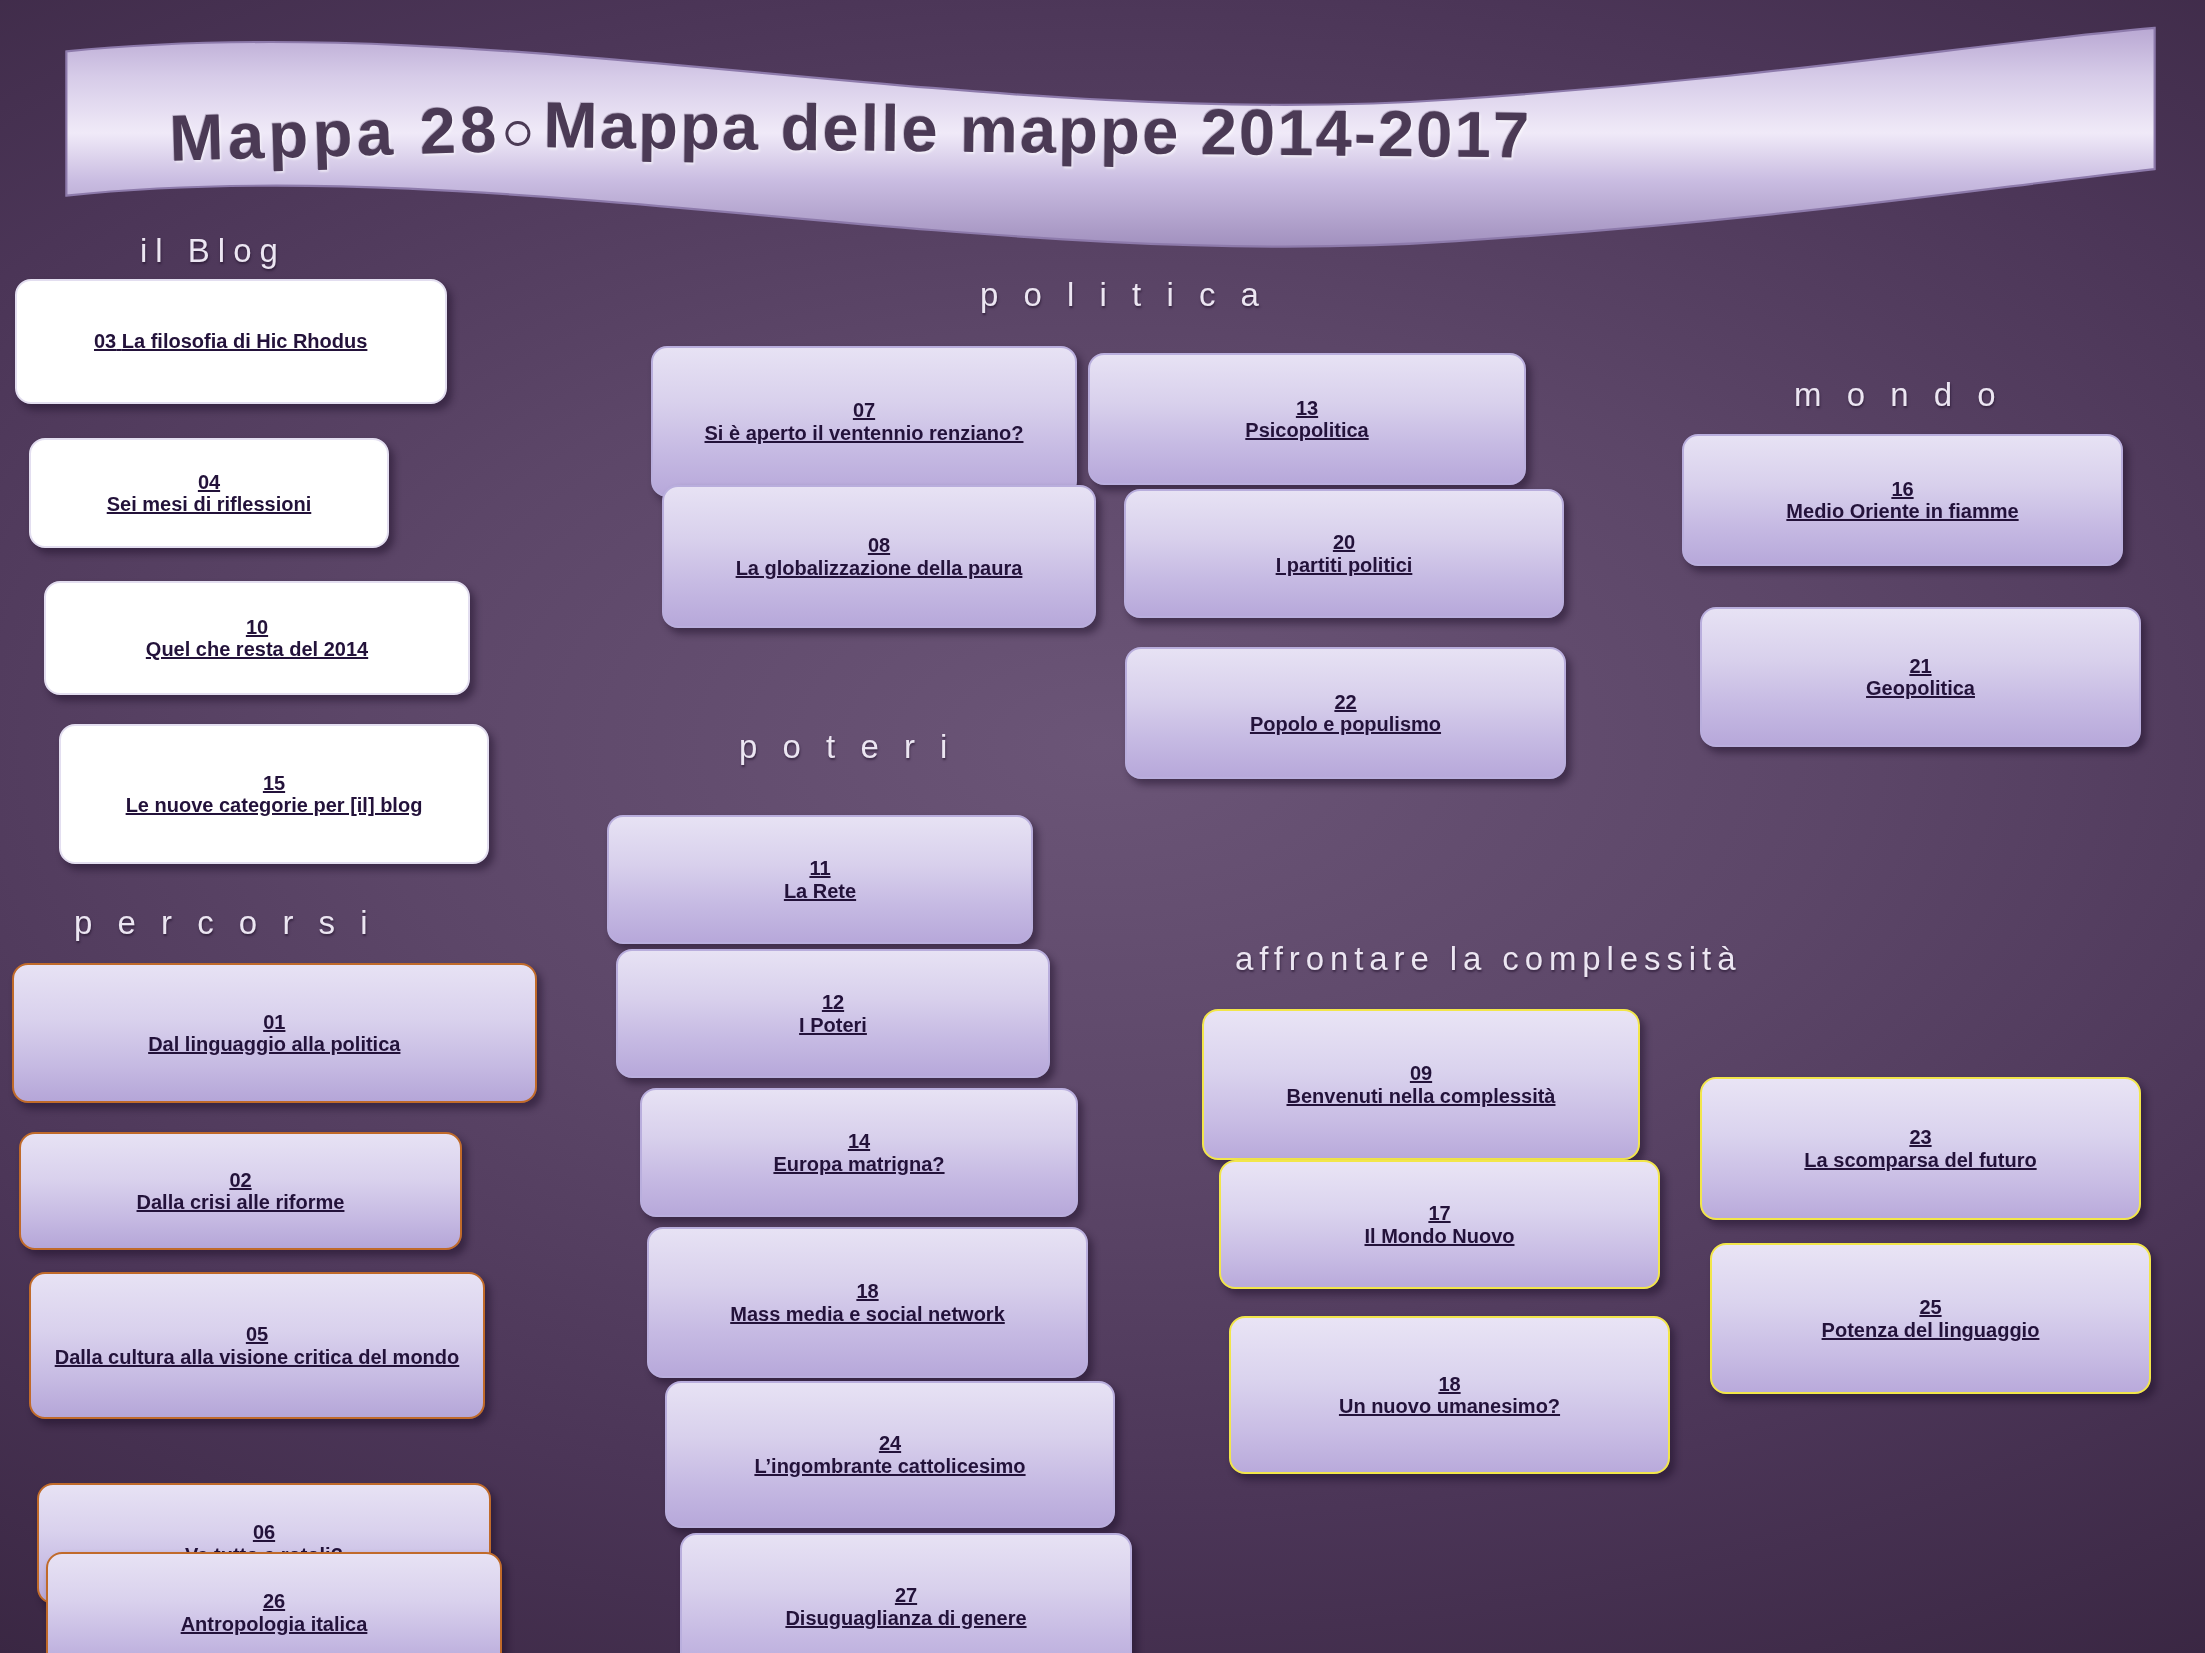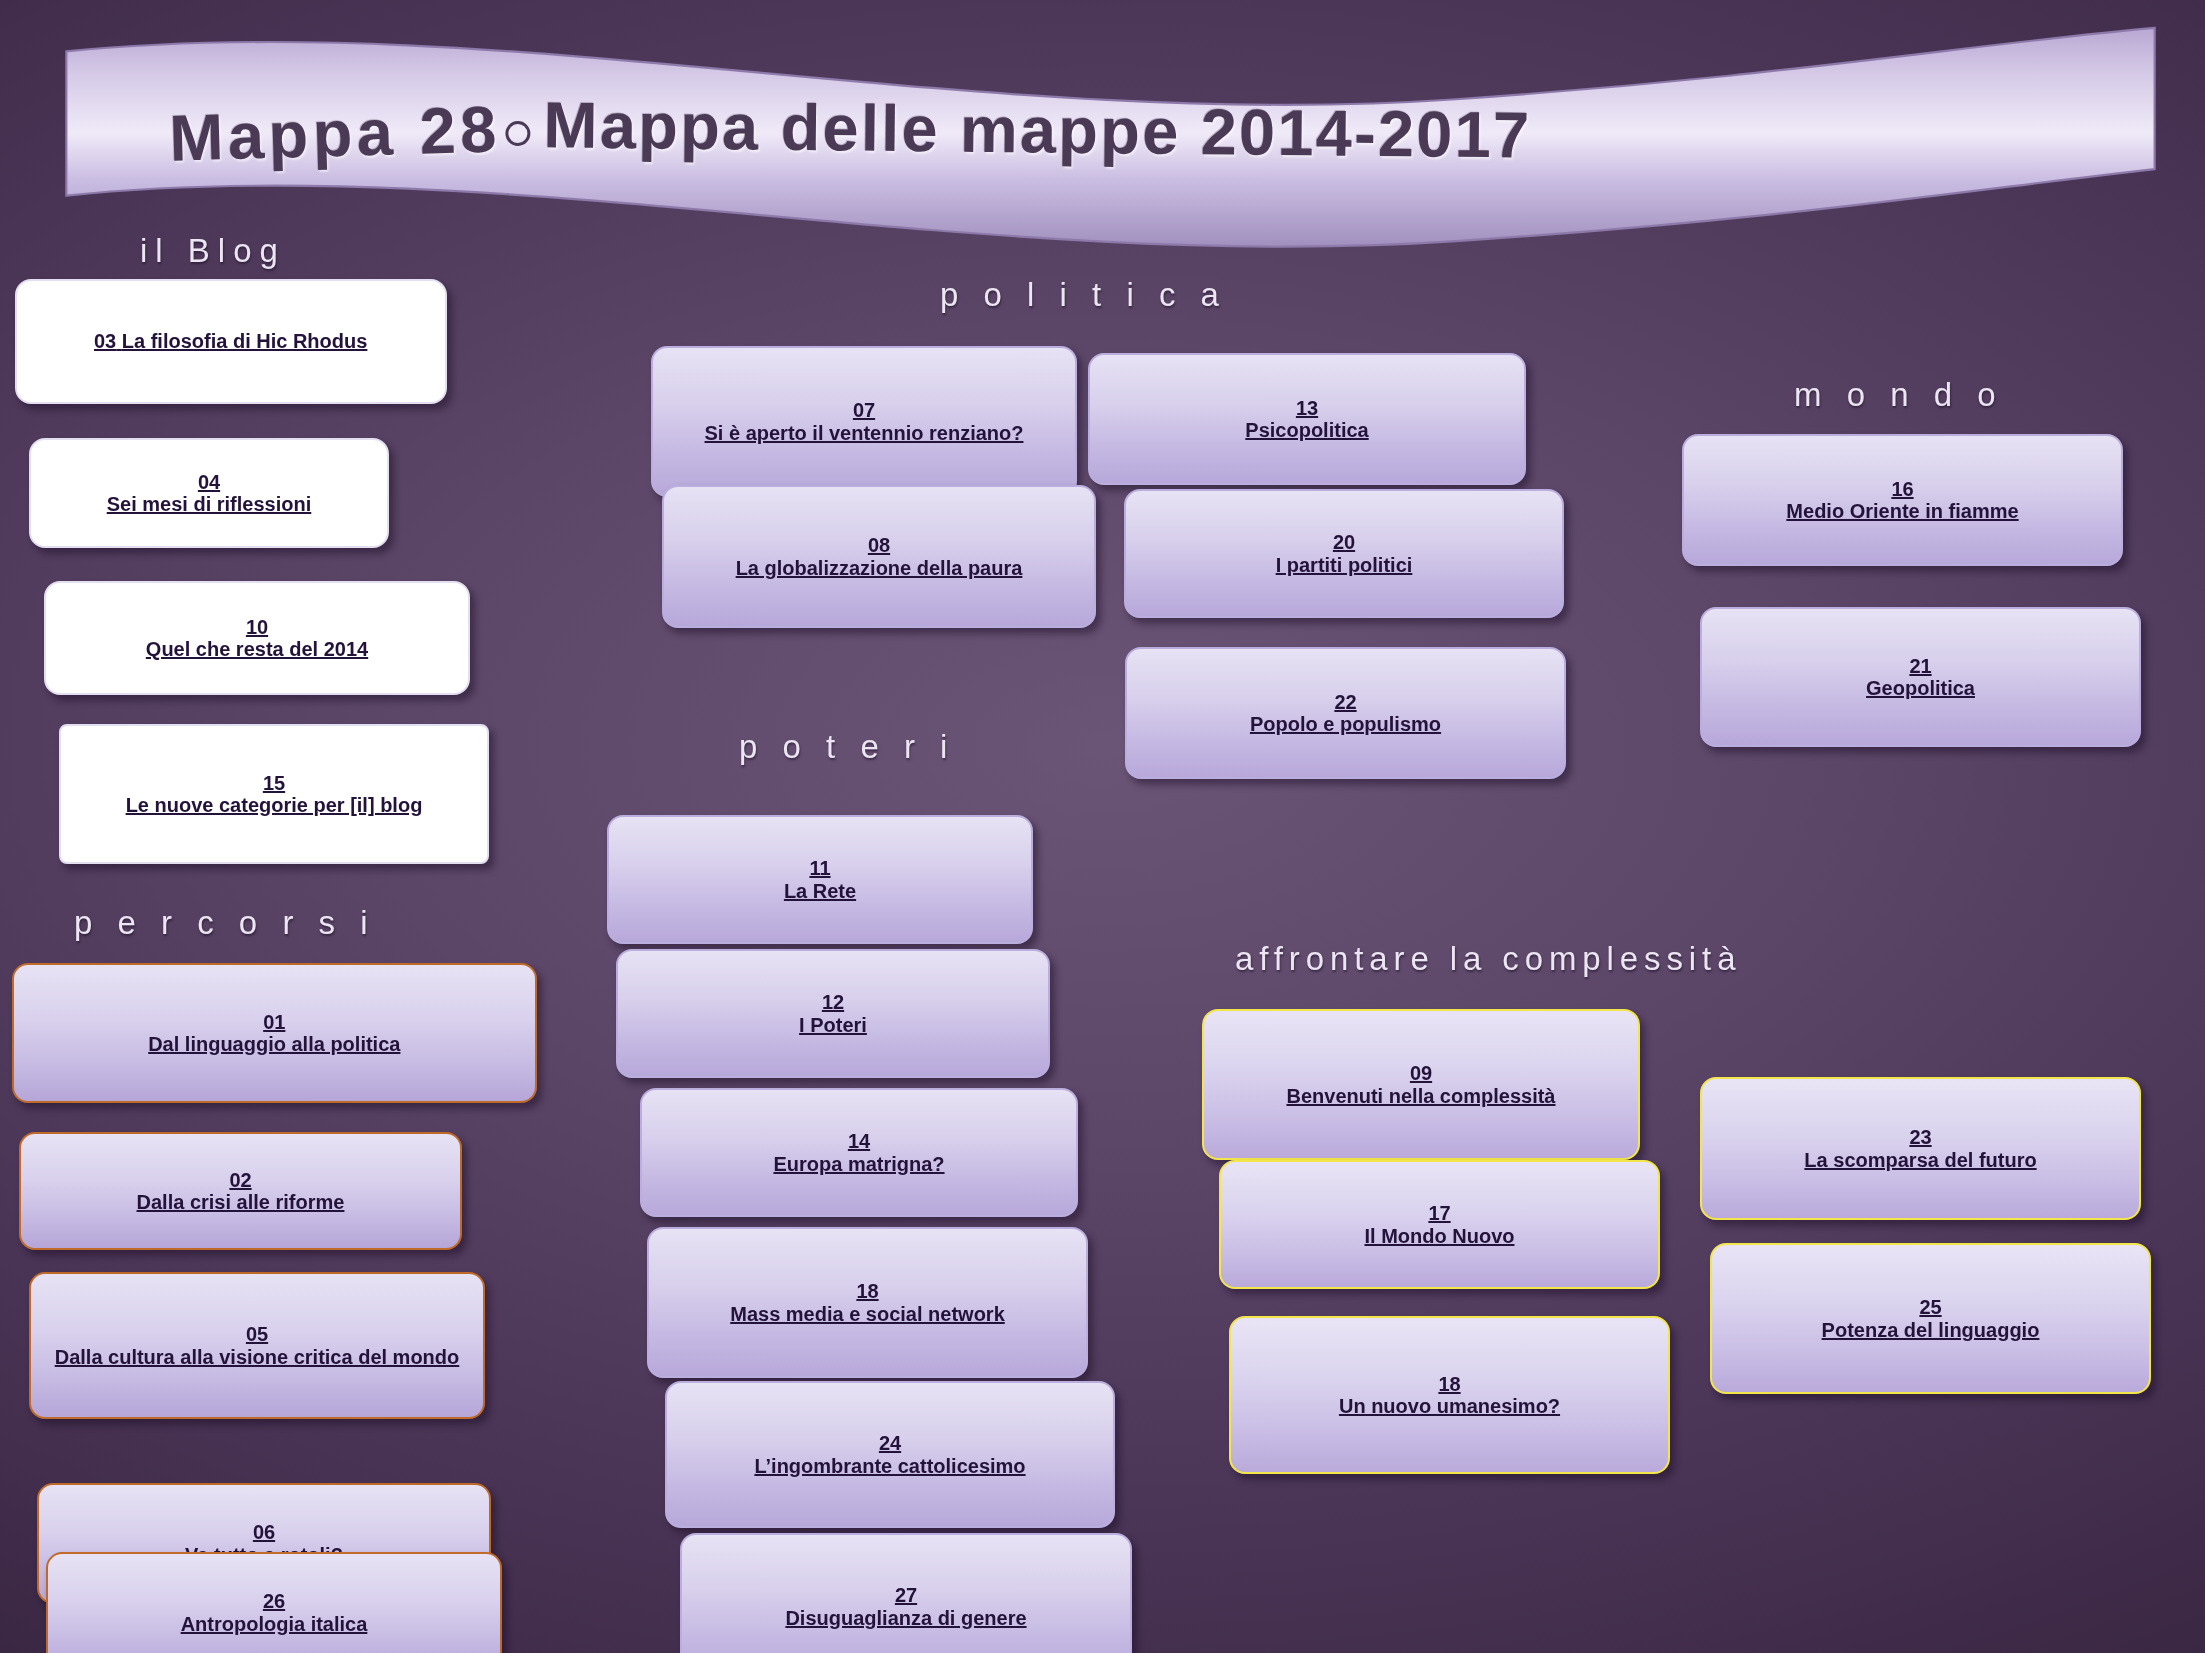--- a/index.html
+++ b/index.html
@@ -126,37 +126,37 @@
       <path d="M10,40 C600,-20 1250,150 1900,105 C2350,74 2600,30 2850,8
                L2850,200 C2600,228 2350,268 1900,298 C1250,342 600,175 10,236 Z" fill="url(#ribGrad)" stroke="#8d7aab" stroke-width="3"></path>
     </svg>
     <div class="banner-text">
       <span>Mappa 28</span><span class="banner-dot"></span><span class="part2">Mappa delle mappe 2014-2017</span>
     </div>
   </div>
 
   <div class="group-label" style="left:140px; top:232px;">il Blog</div>
   <div class="group-label" style="left:74px; top:904px;">p e r c o r s i</div>
-  <div class="group-label" style="left:940px; top:276px;">p o l i t i c a</div>
+  <div class="group-label" style="left:980px; top:276px;">p o l i t i c a</div>
   <div class="group-label" style="left:739px; top:728px;">p o t e r i</div>
   <div class="group-label" style="left:1794px; top:376px;">m o n d o</div>
   <div class="group-label" style="left:1235px; top:940px; letter-spacing:5.9px;">affrontare la complessità</div>
 
   <div class="node white" style="left:14.7px; top:279px; width:432px; height:125px;">
     <span class="txt"><span>03</span> <span>La filosofia di Hic Rhodus</span></span>
   </div>
   <div class="node white" style="left:29px; top:438px; width:360px; height:110px;">
     <span class="num">04</span>
     <span class="txt">Sei mesi di riflessioni</span>
   </div>
   <div class="node white" style="left:44px; top:581px; width:426px; height:114px;">
     <span class="num">10</span>
     <span class="txt">Quel che resta del 2014</span>
   </div>
-  <div class="node white" style="left:59px; top:724px; width:430px; height:140px;border-radius:8px;">
+  <div class="node white" style="left:59px; top:724px; width:430px; height:140px;">
     <span class="num">15</span>
     <span class="txt">Le nuove categorie per [il] blog</span>
   </div>
 
   <div class="node orange" style="left:11.8px; top:963px; width:525px; height:140px;">
     <span class="num">01</span>
     <span class="txt">Dal linguaggio alla politica</span>
   </div>
   <div class="node orange" style="left:19px; top:1132px; width:443px; height:118px;">
     <span class="num">02</span>

